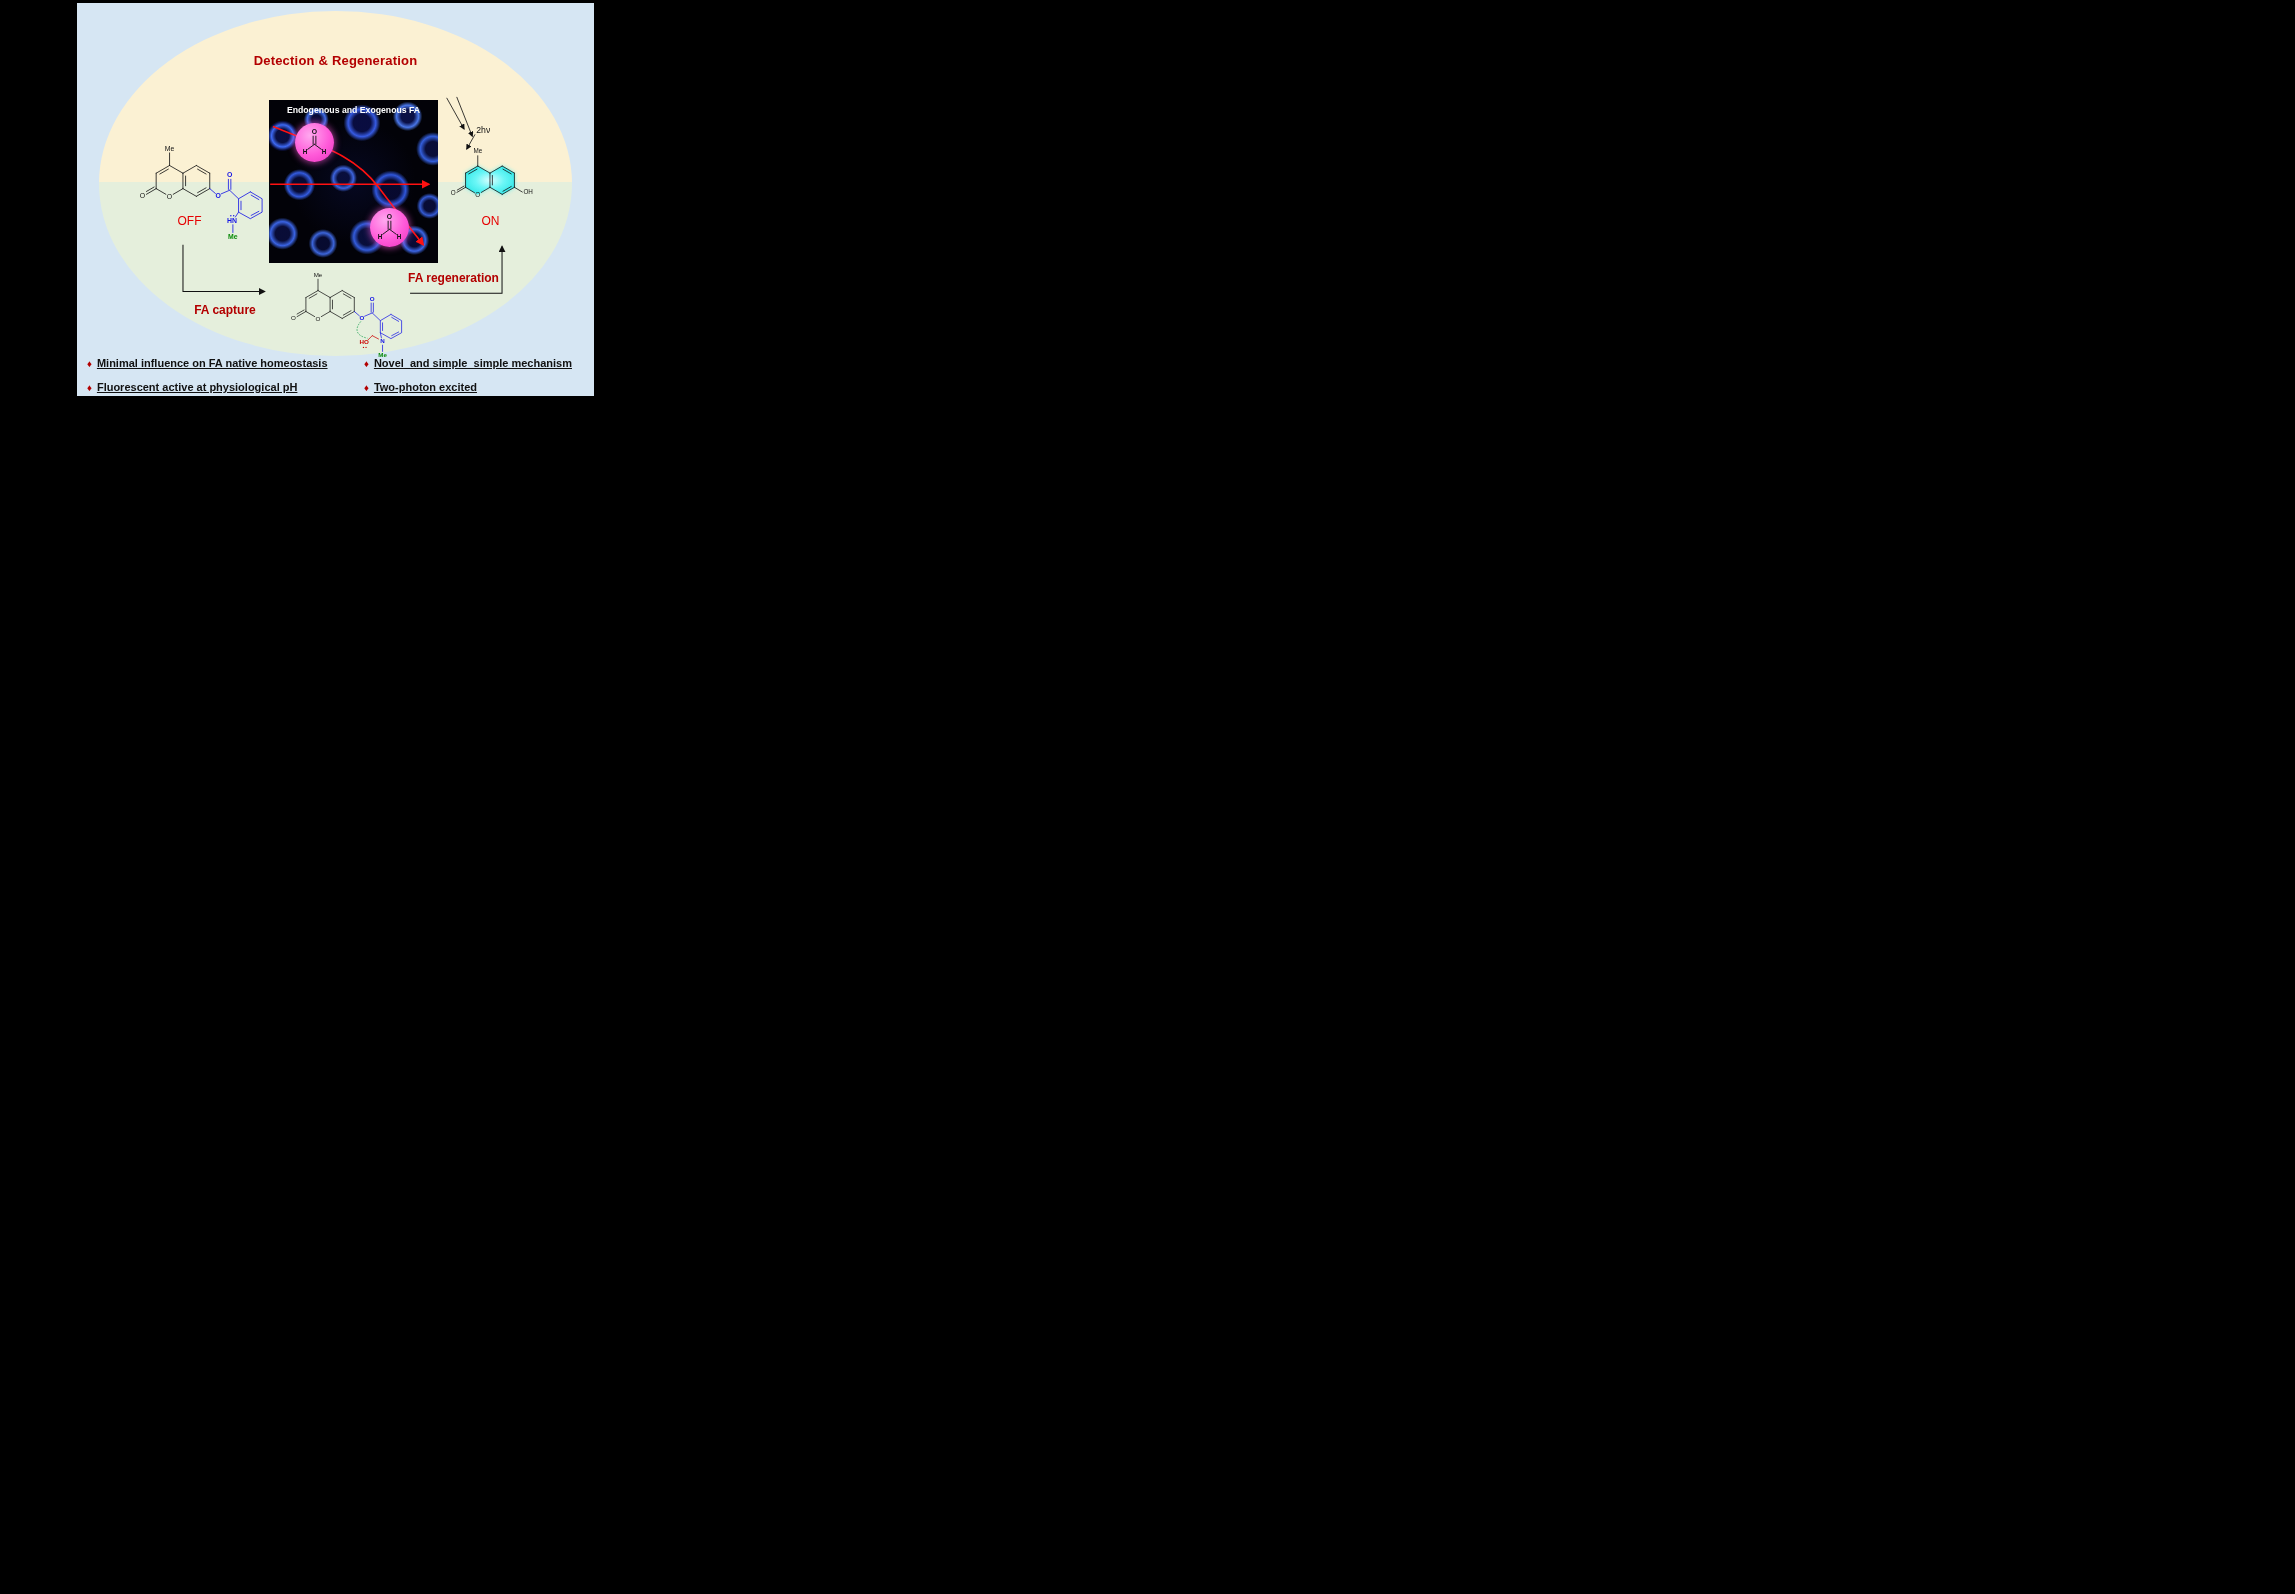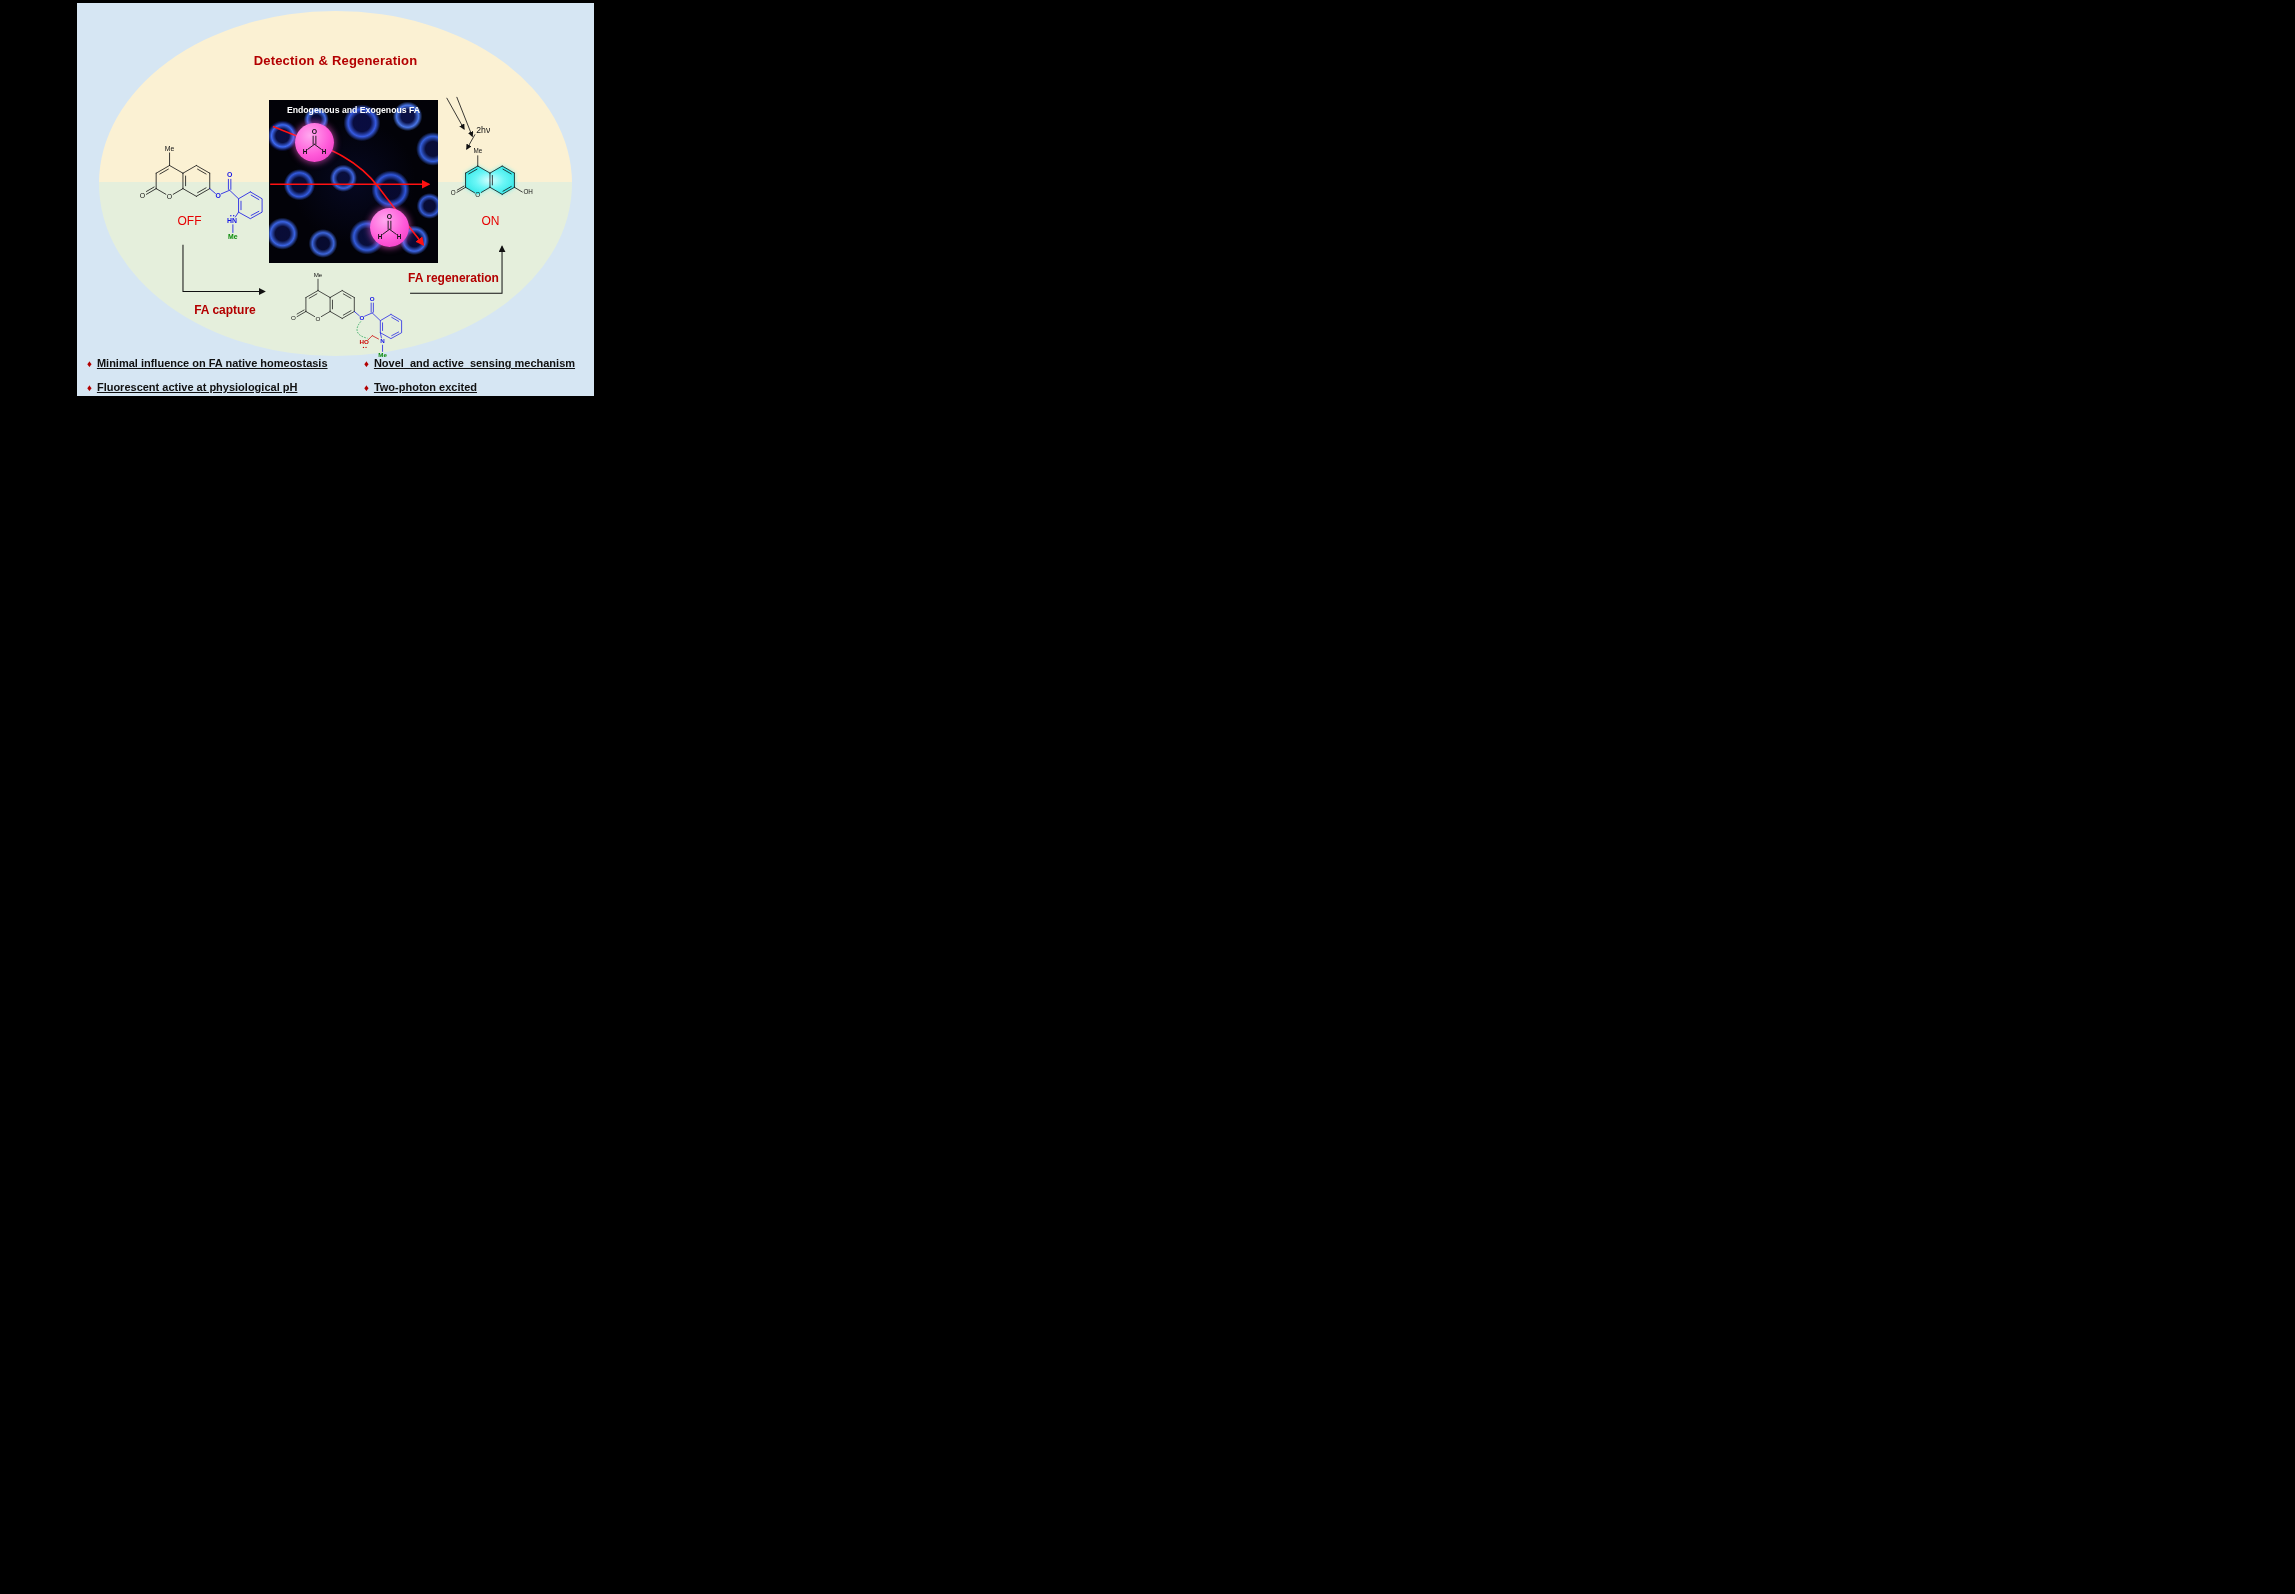--- a/index.html
+++ b/index.html
@@ -178,21 +178,21 @@
       <text x="271" y="278" font-size="17" text-anchor="middle" fill="#0a8a0a" font-weight="bold">Me</text>
       <text x="221" y="244" font-size="17" text-anchor="middle" fill="#cc0000" font-weight="bold">HO</text>
     </svg>
 
     <div class="abs bullet-item" style="left:10px;top:354px;">
       <span class="bullet-marker">♦</span>
       <span class="bullet-text">Minimal influence on FA native homeostasis</span>
     </div>
     <div class="abs bullet-item" style="left:287px;top:354px;">
       <span class="bullet-marker">♦</span>
-      <span class="bullet-text">Novel  and active  sensing mechanism</span>
+      <span class="bullet-text">Novel  and simple  simple mechanism</span>
     </div>
     <div class="abs bullet-item" style="left:10px;top:378px;">
       <span class="bullet-marker">♦</span>
       <span class="bullet-text">Fluorescent active at physiological pH</span>
     </div>
     <div class="abs bullet-item" style="left:287px;top:378px;">
       <span class="bullet-marker">♦</span>
       <span class="bullet-text">Two-photon excited</span>
     </div>
 

